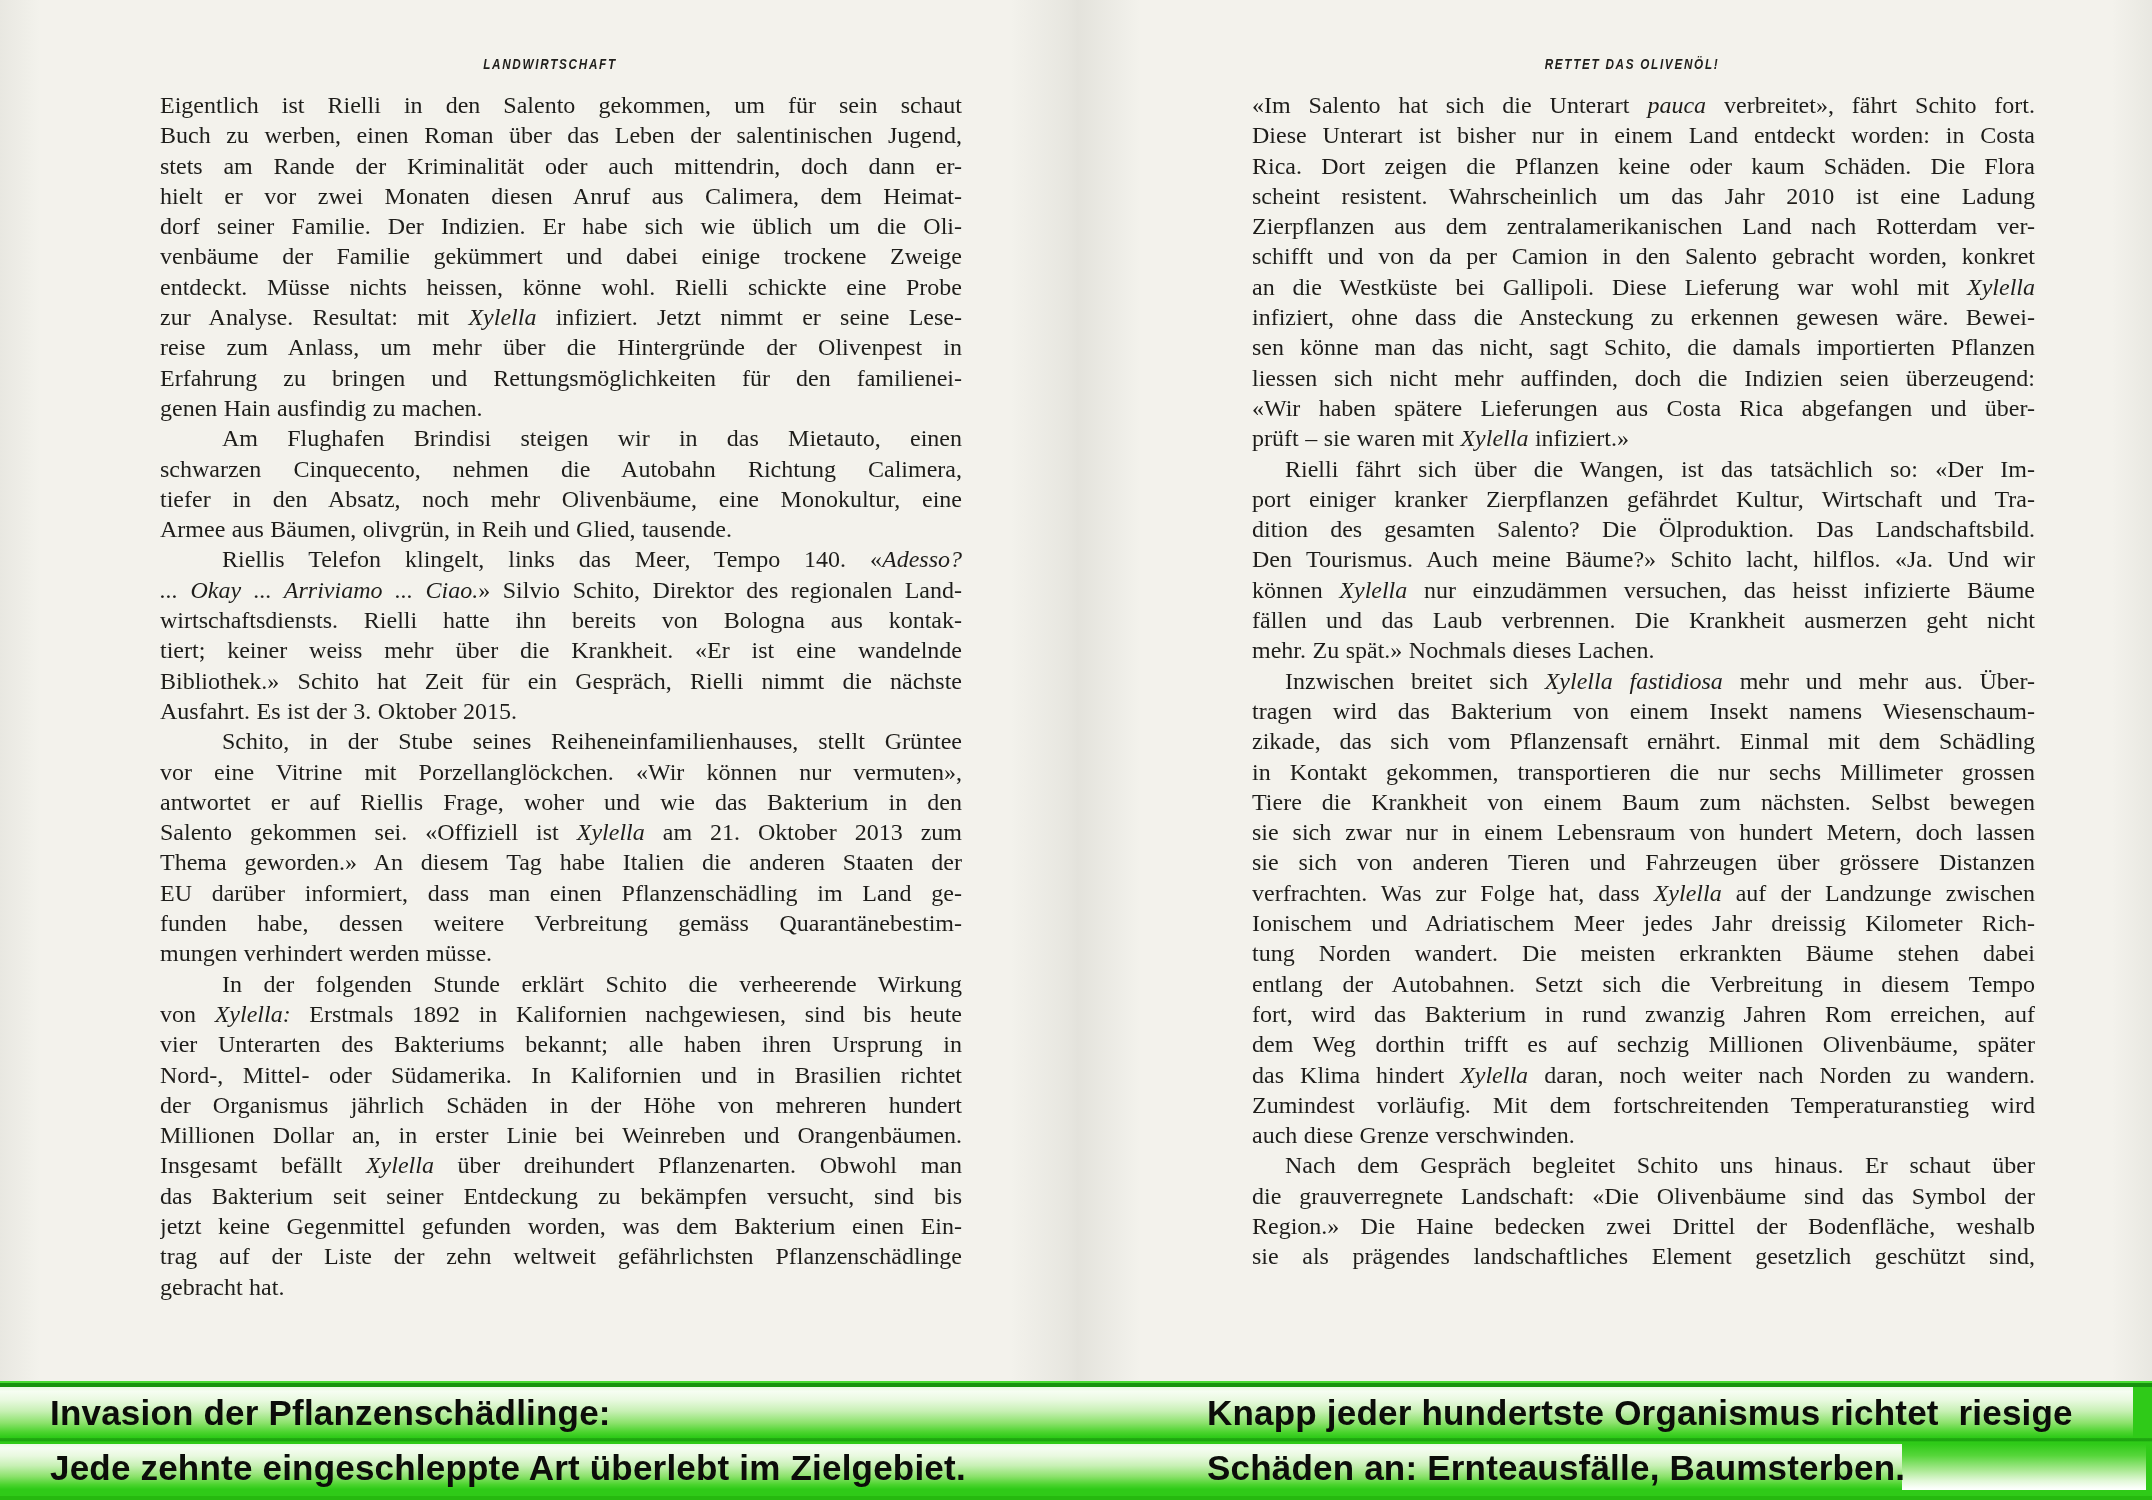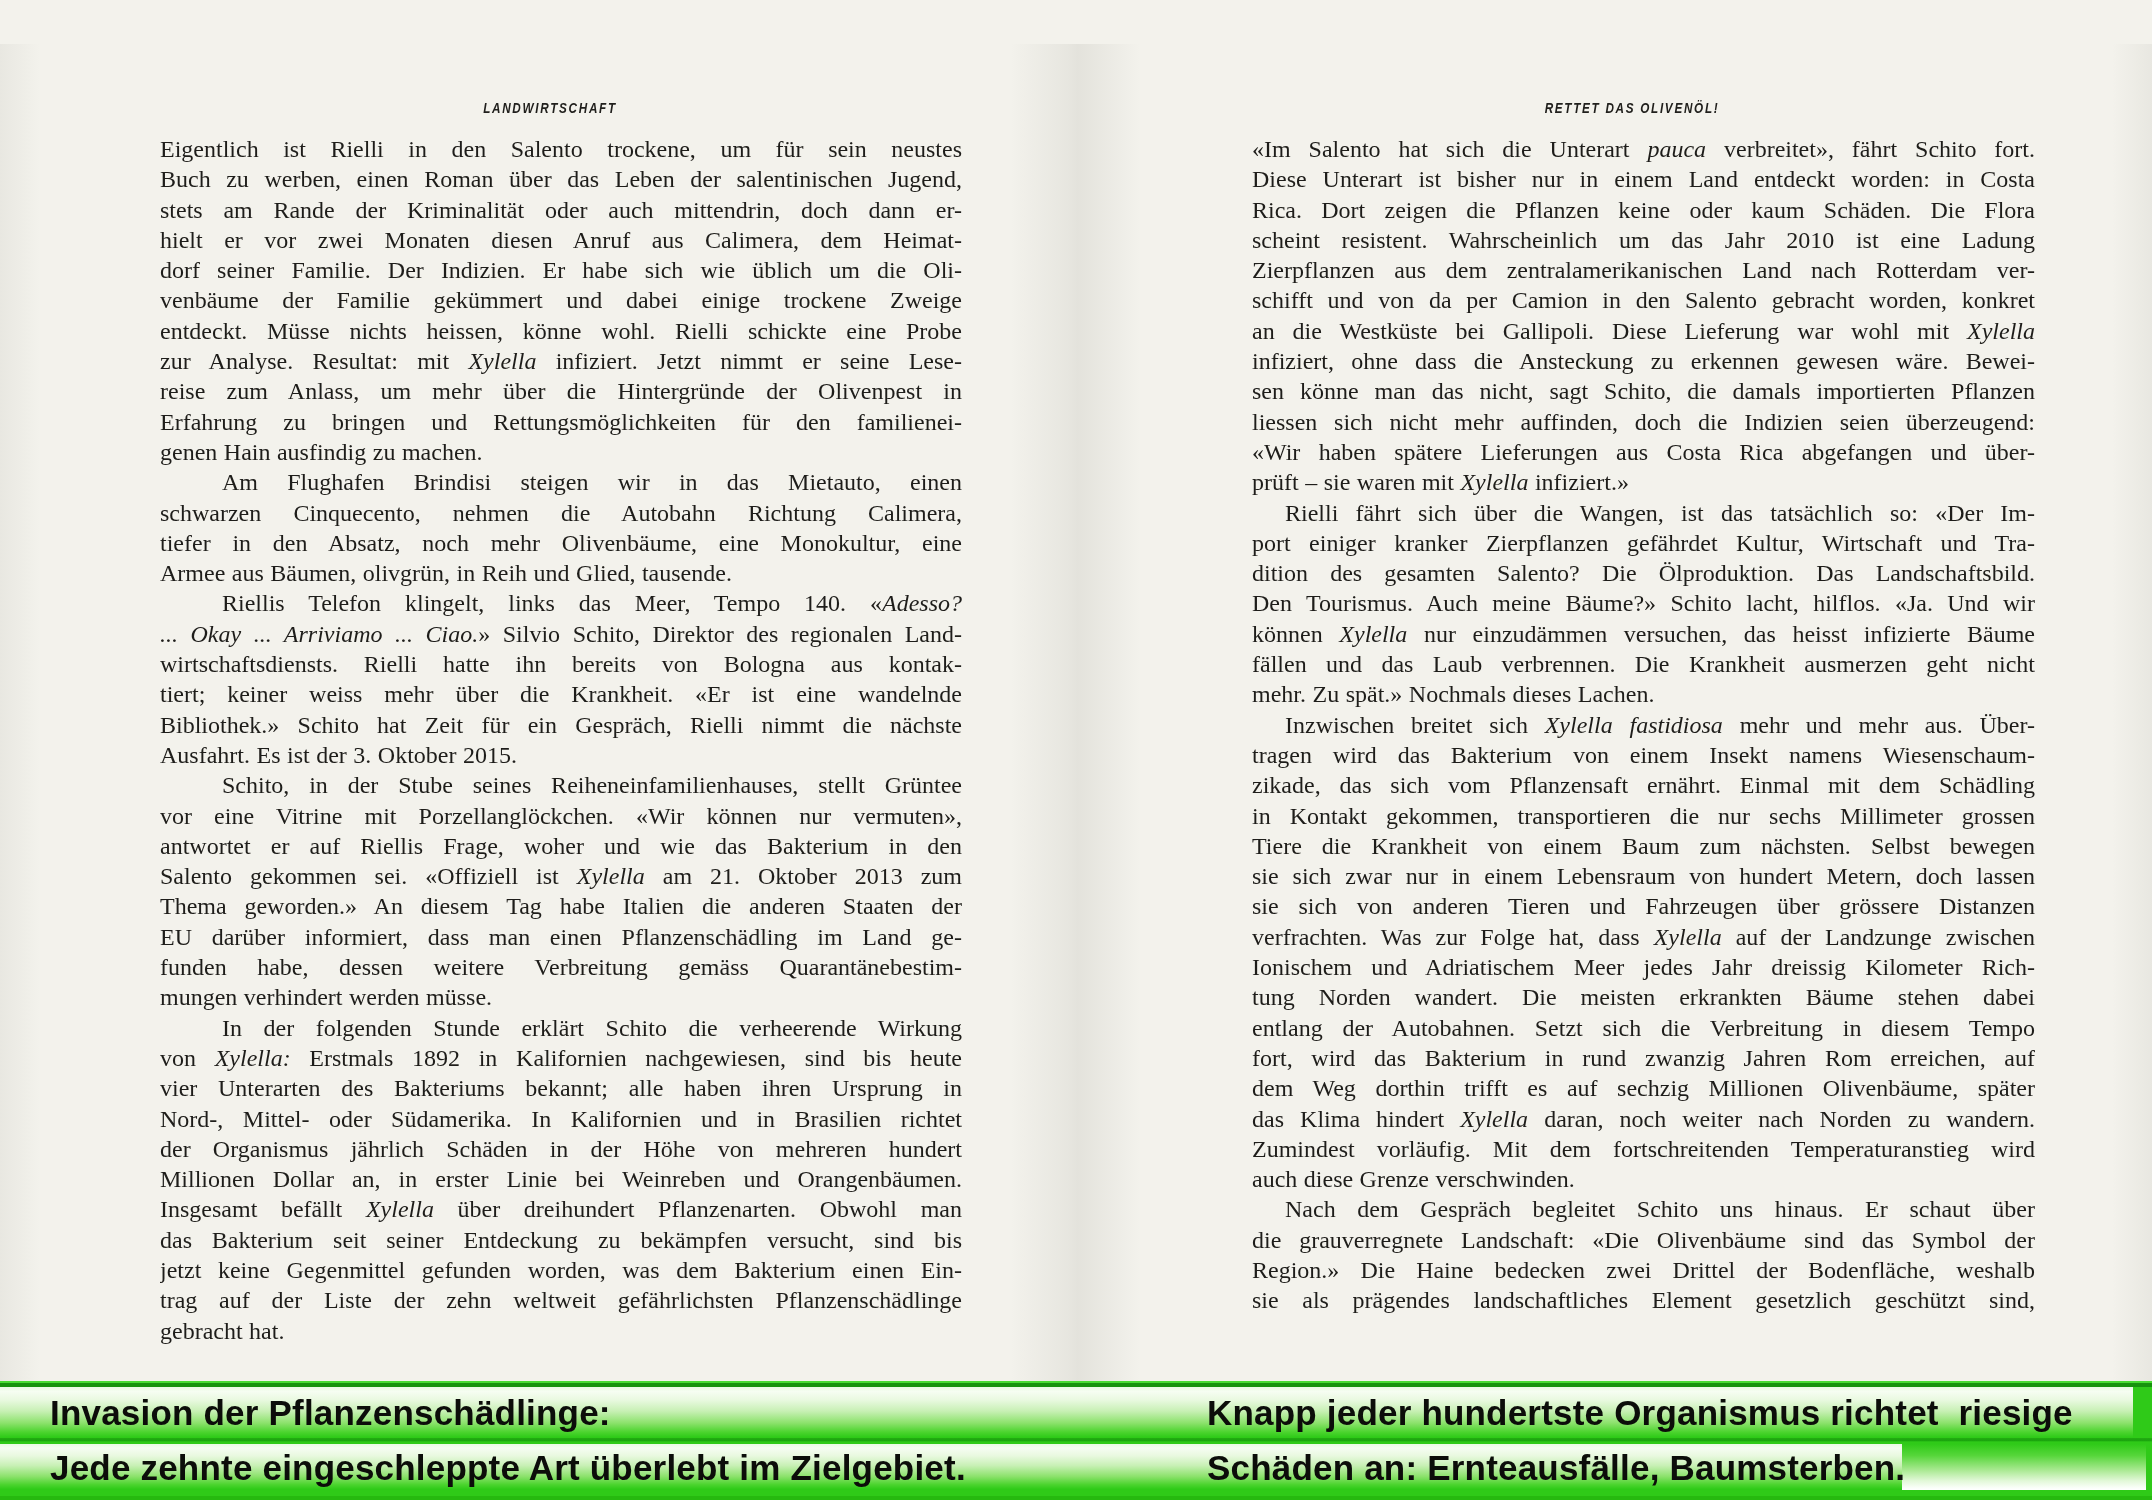--- a/index.html
+++ b/index.html
@@ -2,21 +2,21 @@
 <html><head>
 <meta charset="utf-8">
 <style>
   html,body{margin:0;padding:0;}
   body{
     width:2152px;height:1500px;position:relative;overflow:hidden;
     background:#f3f2ec;
     font-family:"Liberation Serif", serif;
   }
   
-  .spread{position:absolute;left:0;top:0;width:2152px;height:1381px;background:#f3f2ec;margin-top:44px;}
+  .spread{position:absolute;left:0;top:0;width:2152px;height:1381px;background:#f3f2ec;}
   .page-shade{position:absolute;top:0;height:1381px;pointer-events:none;}
   .shade-gutter{left:1010px;width:130px;
     background:linear-gradient(90deg,rgba(70,70,58,0) 0%,rgba(70,70,58,0.07) 45%,rgba(70,70,58,0.09) 52%,rgba(70,70,58,0) 100%);}
   .shade-left{left:0;width:40px;background:linear-gradient(90deg,rgba(60,60,50,0.06),rgba(60,60,50,0));}
   .shade-right{right:0;width:40px;background:linear-gradient(270deg,rgba(60,60,50,0.06),rgba(60,60,50,0));}
 
   .running-head{
     position:absolute;top:55px;transform:translateX(-50%) scaleX(0.78);
     font-family:"Liberation Sans", sans-serif;font-weight:700;font-style:italic;
     font-size:15px;letter-spacing:2.2px;color:#21201d;white-space:pre;
@@ -84,21 +84,21 @@
 </style>
 </head>
 <body>
 
 <div class="spread">
 
   <div class="running-head head-left">LANDWIRTSCHAFT</div>
   <div class="running-head head-right">RETTET DAS OLIVENÖL!</div>
 
   <div class="page-body body-left">
-      <div class="bodyline">Eigentlich ist Rielli in den Salento trockene, um für sein neustes</div>
+      <div class="bodyline">Eigentlich ist Rielli in den Salento gekommen, um für sein schaut</div>
       <div class="bodyline">Buch zu werben, einen Roman über das Leben der salentinischen Jugend,</div>
       <div class="bodyline">stets am Rande der Kriminalität oder auch mittendrin, doch dann er-</div>
       <div class="bodyline">hielt er vor zwei Monaten diesen Anruf aus Calimera, dem Heimat-</div>
       <div class="bodyline">dorf seiner Familie. Der Indizien. Er habe sich wie üblich um die Oli-</div>
       <div class="bodyline">venbäume der Familie gekümmert und dabei einige trockene Zweige</div>
       <div class="bodyline">entdeckt. Müsse nichts heissen, könne wohl. Rielli schickte eine Probe</div>
       <div class="bodyline">zur Analyse. Resultat: mit <i>Xylella</i> infiziert. Jetzt nimmt er seine Lese-</div>
       <div class="bodyline">reise zum Anlass, um mehr über die Hintergründe der Olivenpest in</div>
       <div class="bodyline">Erfahrung zu bringen und Rettungsmöglichkeiten für den familienei-</div>
       <div class="bodyline end">genen Hain ausfindig zu machen.</div>

